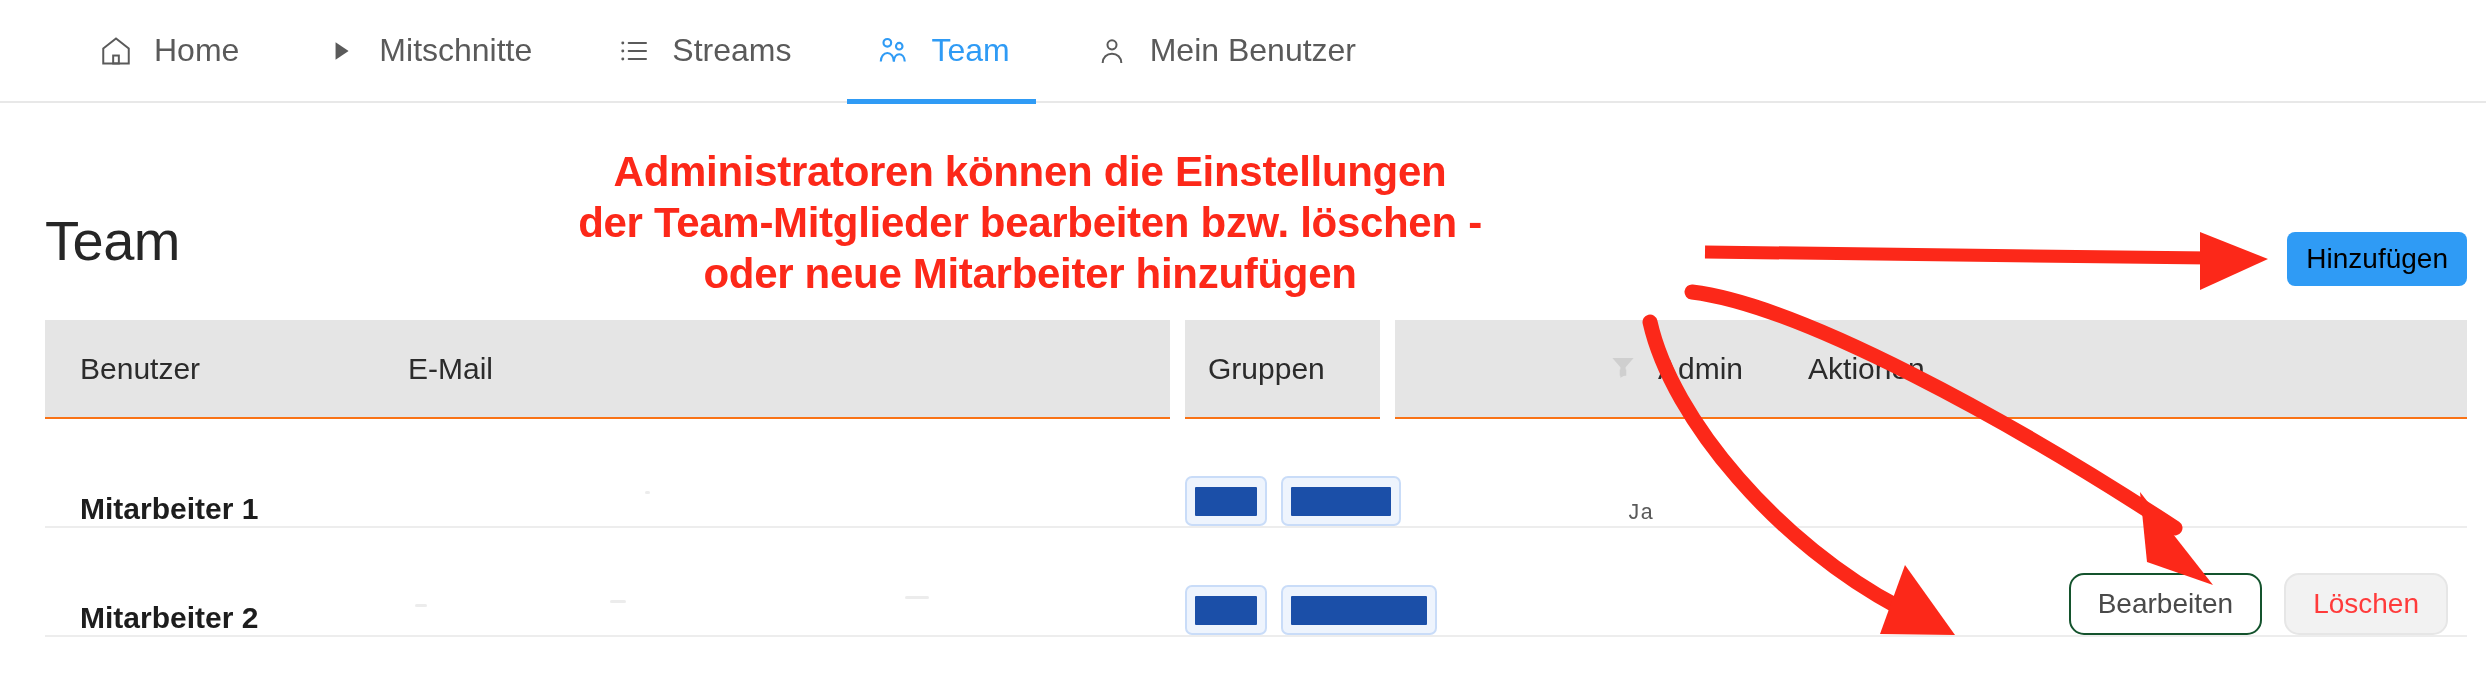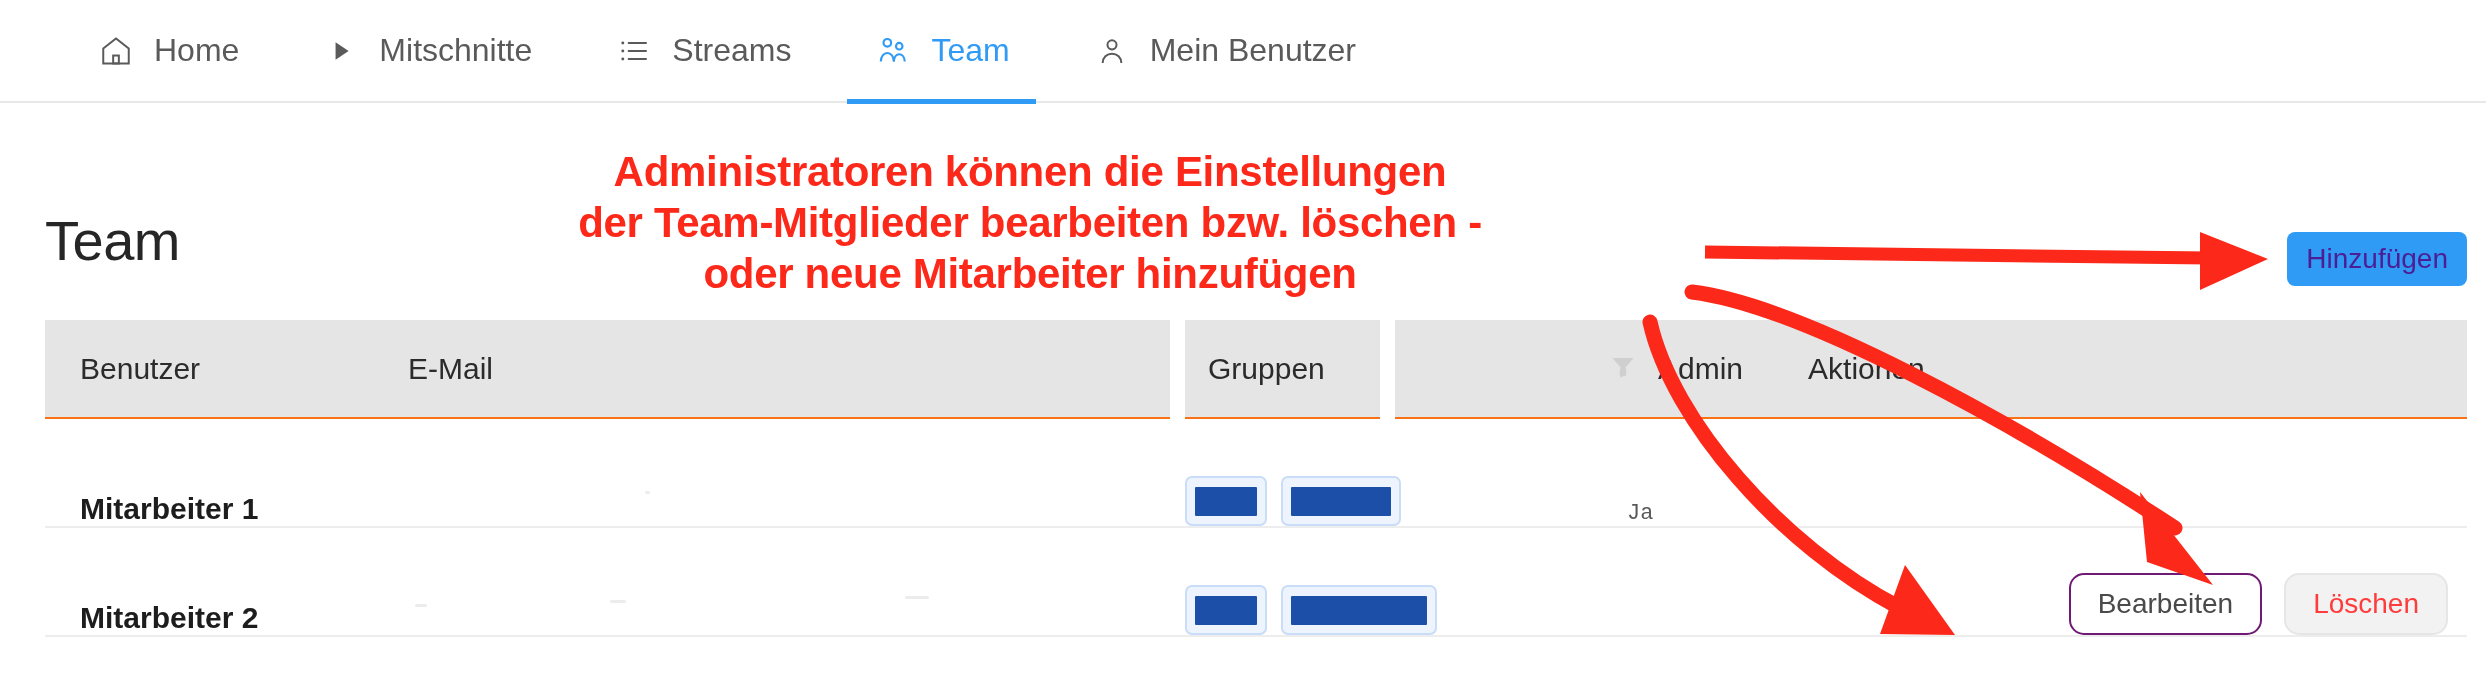--- a/index.html
+++ b/index.html
@@ -33,21 +33,21 @@
     height: 5px; background: #2f9bf5;
   }
 
   
   .page-title {
     position: absolute; left: 45px; top: 208px;
     font-size: 56px; font-weight: 400; color: #262626; letter-spacing: -0.5px;
   }
   .add-btn {
     position: absolute; right: 19px; top: 232px;
-    background: #2f9bf5; color: #4c1d95; border: none; border-radius: 8px;
+    background: #2f9bf5; color: #000000; border: none; border-radius: 8px;
     font-size: 28px; font-family: "Liberation Sans", sans-serif;
     padding: 11px 19px; cursor: pointer; line-height: 1.15;
   }
 
   
   .table { position: absolute; left: 45px; top: 320px; width: 2422px; }
   .thead { display: flex; align-items: stretch; height: 99px; }
   .th {
     background: #e5e5e5; display: flex; align-items: center;
     font-size: 30px; color: #2b2b2b; border-bottom: 2px solid #f97316;
@@ -70,21 +70,21 @@
   .cell-admin { width: 255px; padding-left: 247px; font-size: 22px; color: #5a5a5a; font-family: Liberation Mono, monospace; }
   .cell-actions { flex: 1; display: flex; align-items: center; justify-content: flex-end; gap: 22px; padding-right: 19px; }
 
   .tag {
     background: #eef4fd; border: 2px solid #c9dcf8; border-radius: 7px;
     height: 50px; display: flex; align-items: center; padding: 0 8px;
   }
   .redact { background: #1b4fa8; height: 29px; border-radius: 1px; }
 
   .btn-edit {
-    background: #fff; border: 2px solid #701a75; border-radius: 15px;
+    background: #fff; border: 2px solid #14532d; border-radius: 15px;
     color: #4a4a4a; font-size: 28px; padding: 13px 27px;
     font-family: "Liberation Sans", sans-serif; cursor: pointer; line-height: 1.15;
   }
   .btn-delete {
     background: #f2f2f2; border: 2px solid #e6e6e6; border-radius: 15px;
     color: #ff3b3b; font-size: 28px; padding: 13px 27px;
     font-family: "Liberation Sans", sans-serif; cursor: pointer; line-height: 1.15;
   }
 
   .email-smudge { position: absolute; background: #d9d9d9; opacity: .5; height: 3px; border-radius: 2px; }

